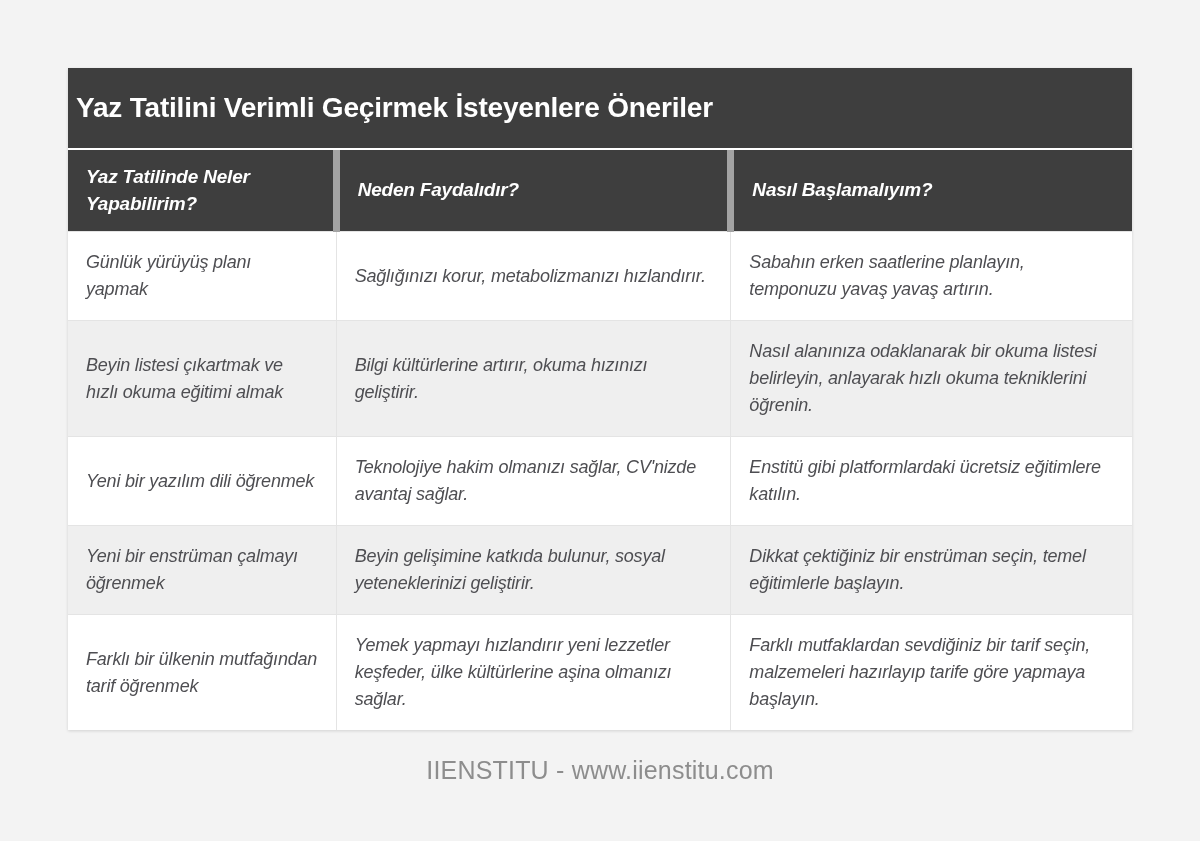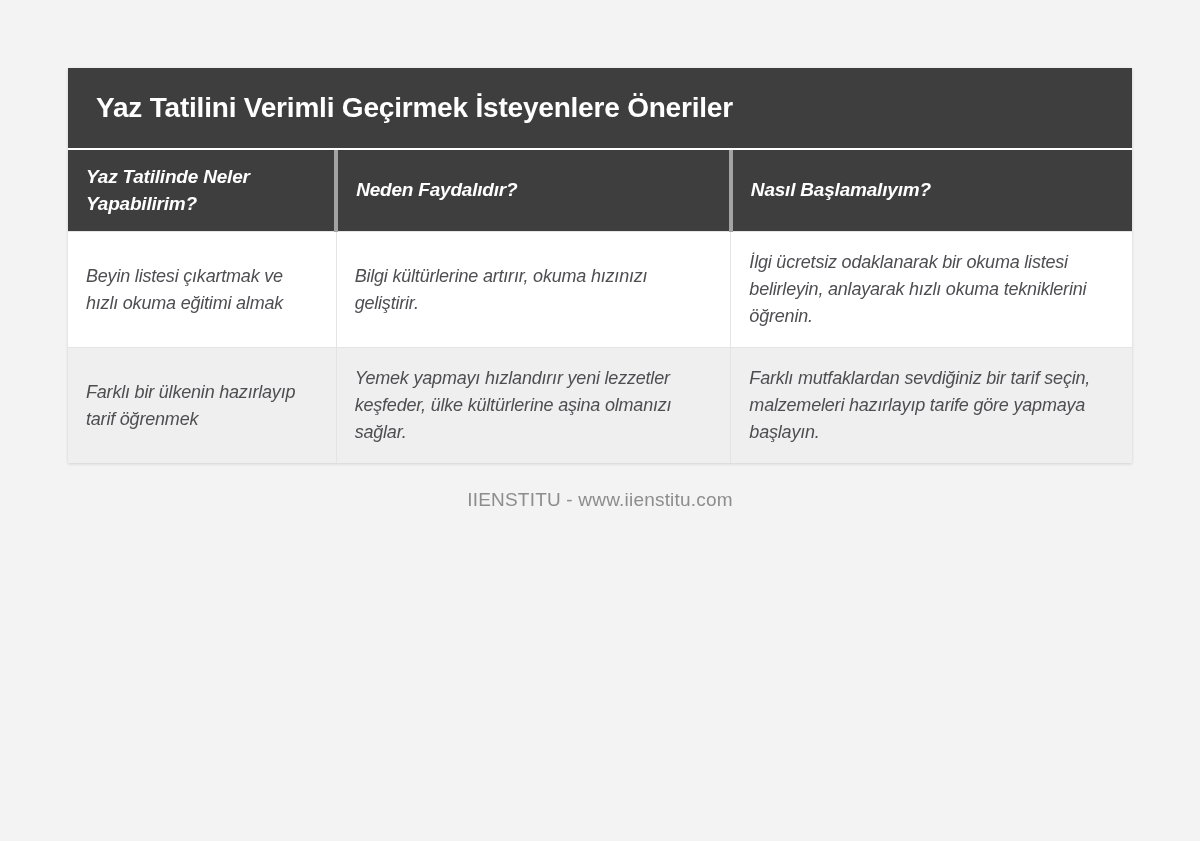--- a/index.html
+++ b/index.html
@@ -18,21 +18,21 @@
     background: #ffffff;
     box-shadow: 0 1px 3px rgba(0,0,0,0.14);
   }
 
   .title-bar {
     background: #3e3e3e;
     color: #ffffff;
     height: 80px;
     display: flex;
     align-items: center;
-    padding: 0 28px;
+    padding: 0 8px;
     font-size: 28px;
     font-weight: bold;
     letter-spacing: -0.2px;
     margin-bottom: 2px;
   }
 
   table.grid {
     width: 100%;
     border-collapse: collapse;
     table-layout: fixed;
@@ -49,21 +49,21 @@
     font-size: 19px;
     font-weight: bold;
     text-align: left;
     vertical-align: middle;
     padding: 14px 18px;
     height: 78px;
     line-height: 1.4;
     letter-spacing: -0.2px;
   }
   table.grid thead th + th {
-    border-left: 4px solid #a3a3a3;
+    border-left: 7px solid #a3a3a3;
     margin-left: 25px;
   }
 
   table.grid tbody td {
     color: #4e4e52;
     font-size: 18px;
     line-height: 1.5;
     padding: 17px 18px;
     vertical-align: middle;
     border-top: 1px solid #e4e4e4;
@@ -75,21 +75,21 @@
   table.grid tbody tr:nth-child(even) td {
     background: #efefef;
   }
   table.grid tbody tr:nth-child(odd) td {
     background: #ffffff;
   }
 
   .footer {
     margin-top: 26px;
     text-align: center;
-    font-size: 19px;
+    font-size: 25px;
     color: #8d8d8d;
     letter-spacing: 0.2px;
   }
 </style>
 </head>
 <body>
 
 <div class="card">
 
   <div class="title-bar">Yaz Tatilini Verimli Geçirmek İsteyenlere Öneriler</div>
@@ -102,26 +102,41 @@
     </colgroup>
     <thead>
       <tr>
         <th>Yaz Tatilinde Neler Yapabilirim?</th>
         <th>Neden Faydalıdır?</th>
         <th>Nasıl Başlamalıyım?</th>
       </tr>
     </thead>
     <tbody>
       <tr>
+        <td>Günlük yürüyüş planı yapmak</td>
+        <td>Sağlığınızı korur, metabolizmanızı hızlandırır.</td>
+        <td>Sabahın erken saatlerine planlayın, temponuzu yavaş yavaş artırın.</td>
+      </tr>
+      <tr>
         <td>Beyin listesi çıkartmak ve hızlı okuma eğitimi almak</td>
         <td>Bilgi kültürlerine artırır, okuma hızınızı geliştirir.</td>
-        <td>İlgi ücretsiz odaklanarak bir okuma listesi belirleyin, anlayarak hızlı okuma tekniklerini öğrenin.</td>
+        <td>Nasıl alanınıza odaklanarak bir okuma listesi belirleyin, anlayarak hızlı okuma tekniklerini öğrenin.</td>
       </tr>
       <tr>
-        <td>Farklı bir ülkenin hazırlayıp tarif öğrenmek</td>
+        <td>Yeni bir yazılım dili öğrenmek</td>
+        <td>Teknolojiye hakim olmanızı sağlar, CV'nizde avantaj sağlar.</td>
+        <td>Enstitü gibi platformlardaki ücretsiz eğitimlere katılın.</td>
+      </tr>
+      <tr>
+        <td>Yeni bir enstrüman çalmayı öğrenmek</td>
+        <td>Beyin gelişimine katkıda bulunur, sosyal yeteneklerinizi geliştirir.</td>
+        <td>Dikkat çektiğiniz bir enstrüman seçin, temel eğitimlerle başlayın.</td>
+      </tr>
+      <tr>
+        <td>Farklı bir ülkenin mutfağından tarif öğrenmek</td>
         <td>Yemek yapmayı hızlandırır yeni lezzetler keşfeder, ülke kültürlerine aşina olmanızı sağlar.</td>
         <td>Farklı mutfaklardan sevdiğiniz bir tarif seçin, malzemeleri hazırlayıp tarife göre yapmaya başlayın.</td>
       </tr>
     </tbody>
   </table>
 </div>
 
 <div class="footer">IIENSTITU - www.iienstitu.com</div>
 
 </body></html>

